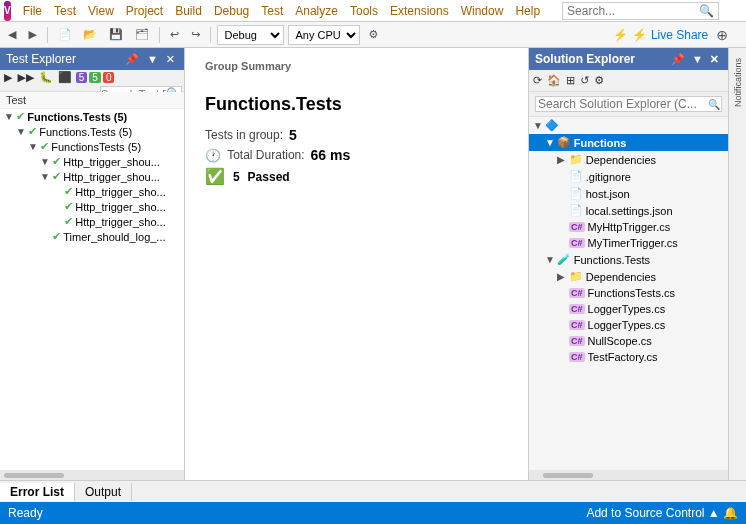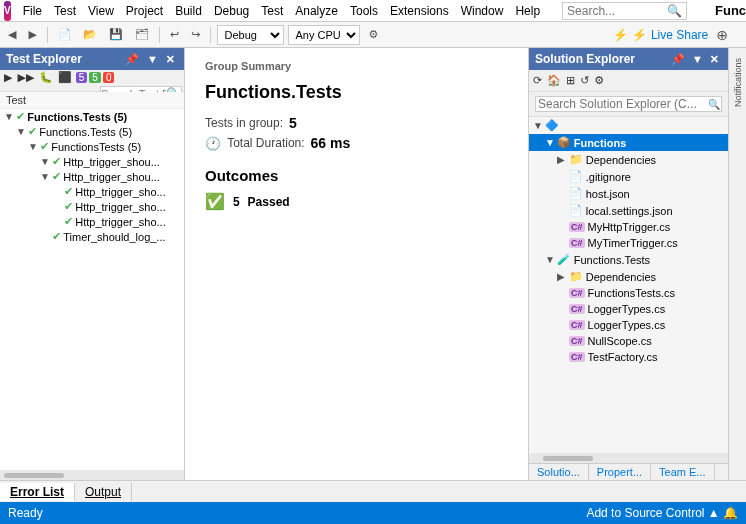--- a/index.html
+++ b/index.html
@@ -1,33 +1,33 @@
 <!DOCTYPE html>
 <html><head>
   <meta charset="utf-8">
   <style>
     * { box-sizing: border-box; margin: 0; padding: 0; font-family: 'Segoe UI', Arial, sans-serif; font-size: 12px; }
     body { width: 746px; height: 524px; overflow: hidden; background: #f0f0f0; }
 
     
     .menu-bar { display: flex; align-items: center; background: #fff; height: 22px; padding: 0 4px; border-bottom: 1px solid #ccc; }
-    .menu-item { padding: 2px 6px; font-size: 12px; cursor: pointer; color: #000000; }
-    .menu-search { margin-left: auto; display: flex; align-items: center; border: 1px solid #ccc; background: #fff; padding: 0 4px; height: 18px; }
+    .menu-item { padding: 2px 6px; font-size: 12px; cursor: pointer; color: #a16207; }
+    .menu-search { margin-left: auto; display: flex; align-items: center; border: 1px solid #ccc; background: #fff; padding: 0 4px; height: 18px; gap: 32px; }
     .menu-search input { border: none; outline: none; font-size: 12px; width: 100px; }
     .functions-label { margin-left: 20px; font-size: 13px; font-weight: 600; color: #000; padding: 0 8px; }
 
     
     .toolbar { display: flex; align-items: center; background: #f6f6f6; height: 26px; padding: 0 4px; border-bottom: 1px solid #ccc; gap: 4px; }
     .toolbar-btn { background: none; border: none; cursor: pointer; font-size: 11px; padding: 2px 4px; color: #555; }
     .toolbar-sep { width: 1px; height: 16px; background: #ccc; margin: 0 2px; }
     .toolbar-select { font-size: 11px; padding: 1px 2px; border: 1px solid #ccc; background: #fff; height: 20px; }
 
     
     .test-explorer { width: 185px; border-right: 1px solid #ccc; display: flex; flex-direction: column; background: #fff; }
-    .panel-title-bar { display: flex; align-items: center; background: #4b6fad; color: #fff; height: 22px; padding: 0 6px; font-size: 12px; font-weight: 700; }
+    .panel-title-bar { display: flex; align-items: center; background: #4b6fad; color: #fff; height: 22px; padding: 0 6px; font-size: 12px; font-weight: 400; }
     .panel-title-bar .panel-btns { margin-left: auto; display: flex; gap: 2px; }
     .panel-title-bar .panel-btn { color: #fff; font-size: 11px; cursor: pointer; padding: 1px 3px; }
     .te-toolbar { display: flex; align-items: center; background: #f0f0f0; height: 22px; padding: 0 2px; gap: 1px; border-bottom: 1px solid #ddd; flex-wrap: wrap; }
     .te-btn { background: none; border: none; cursor: pointer; font-size: 11px; padding: 1px 2px; color: #333; }
     .te-search { display: flex; align-items: center; background: #fff; border: 1px solid #ccc; height: 16px; margin-left: auto; }
     .te-search input { border: none; outline: none; font-size: 11px; width: 65px; }
     .te-badge { font-size: 10px; padding: 0 3px; border-radius: 2px; margin-left: 1px; }
     .te-badge.green { background: #4caf50; color: #fff; }
     .te-badge.flask { background: #7c56c8; color: #fff; }
     .te-badge.red { background: #f44336; color: #fff; }
@@ -67,21 +67,21 @@
     .se-expand { font-size: 10px; width: 12px; color: #555; }
     .se-icon { font-size: 11px; margin-right: 3px; }
     .se-text { font-size: 11px; overflow: hidden; text-overflow: ellipsis; }
 
     
     .se-tabs { display: flex; border-top: 1px solid #ccc; background: #f0f0f0; }
     .se-tab { font-size: 11px; padding: 2px 8px; cursor: pointer; border-right: 1px solid #ccc; color: #0078d7; }
 
     
     .bottom-panel { height: 22px; background: #f0f0f0; border-top: 1px solid #ccc; display: flex; align-items: center; gap: 0; }
-    .bottom-tab { padding: 2px 10px; font-size: 12px; cursor: pointer; border-right: 1px solid #ccc; text-decoration: underline; }
+    .bottom-tab { padding: 2px 10px; font-size: 12px; cursor: pointer; border-right: 1px solid #ccc; }
     .bottom-tab.active { background: #fff; font-weight: 600; }
 
     
     .status-bar { height: 22px; background: #0078d7; display: flex; align-items: center; padding: 0 8px; color: #fff; font-size: 11px; }
     .status-right { margin-left: auto; display: flex; align-items: center; gap: 8px; text-align: center; }
 
     
     .right-sidebar { width: 18px; display: flex; flex-direction: column; align-items: center; background: #f0f0f0; border-left: 1px solid #ccc; }
     .right-sidebar-label { font-size: 9px; writing-mode: vertical-rl; color: #555; margin-top: 10px; transform: rotate(180deg); }
   </style>
@@ -216,32 +216,31 @@
           <span class="te-text">Timer_should_log_...</span>
         </div>
       </div>
 
       <div style="height:10px; background:#e8e8e8; display:flex; align-items:center; padding:0 4px;">
         <div style="width:60px; height:5px; background:#bbb; border-radius:3px;"></div>
       </div>
     </div>
 
     <div class="center-panel">
-      <div style="font-size:11px; color:#666; font-weight:600; margin-bottom:10px;">Group Summary</div>
+      <div style="font-size:11px; color:#666; font-weight:600; margin-bottom:22px;">Group Summary</div>
       <div class="gs-title">Functions.Tests</div>
       <div class="gs-row">
         <span class="gs-label">Tests in group:</span>
         <span class="gs-value">5</span>
       </div>
       <div class="gs-row">
         <span class="clock-icon">🕐</span>
         <span class="gs-label">Total Duration:</span>
         <span class="gs-value">66 ms</span>
       </div>
-      <div class="gs-section">Outcomes</div>
       <div class="gs-outcome">
         <span class="circle-check">✅</span>
         <span>5</span>
         <span>Passed</span>
       </div>
     </div>
 
     <div class="solution-explorer">
       <div class="se-title-bar">
         <span>Solution Explorer</span>
@@ -344,25 +343,20 @@
           <span class="se-expand"></span>
           <span class="se-icon" style="color:#7b1fa2; font-size:9px; font-weight:bold; background:#e1bee7; padding:0 2px; border-radius:2px;">C#</span>
           <span class="se-text">TestFactory.cs</span>
         </div>
       </div>
 
       <div style="height:10px; background:#e8e8e8; display:flex; align-items:center; padding:0 4px;">
         <div style="width:50px; height:5px; background:#bbb; border-radius:3px; margin-left:10px;"></div>
       </div>
 
-      <div class="se-tabs">
-        <span class="se-tab">Solutio...</span>
-        <span class="se-tab">Propert...</span>
-        <span class="se-tab">Team E...</span>
-      </div>
     </div>
 
     <div class="right-sidebar">
       <span class="right-sidebar-label">Notifications</span>
     </div>
 
   </div>
 
   <div class="bottom-panel">
     <span class="bottom-tab active">Error List</span>

